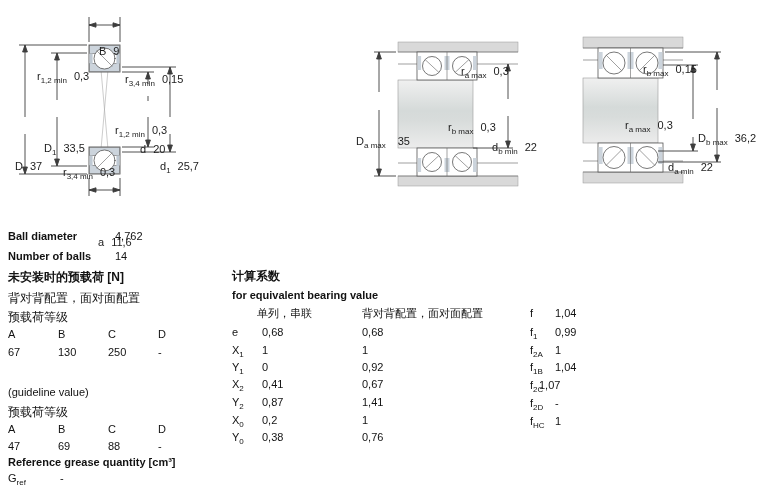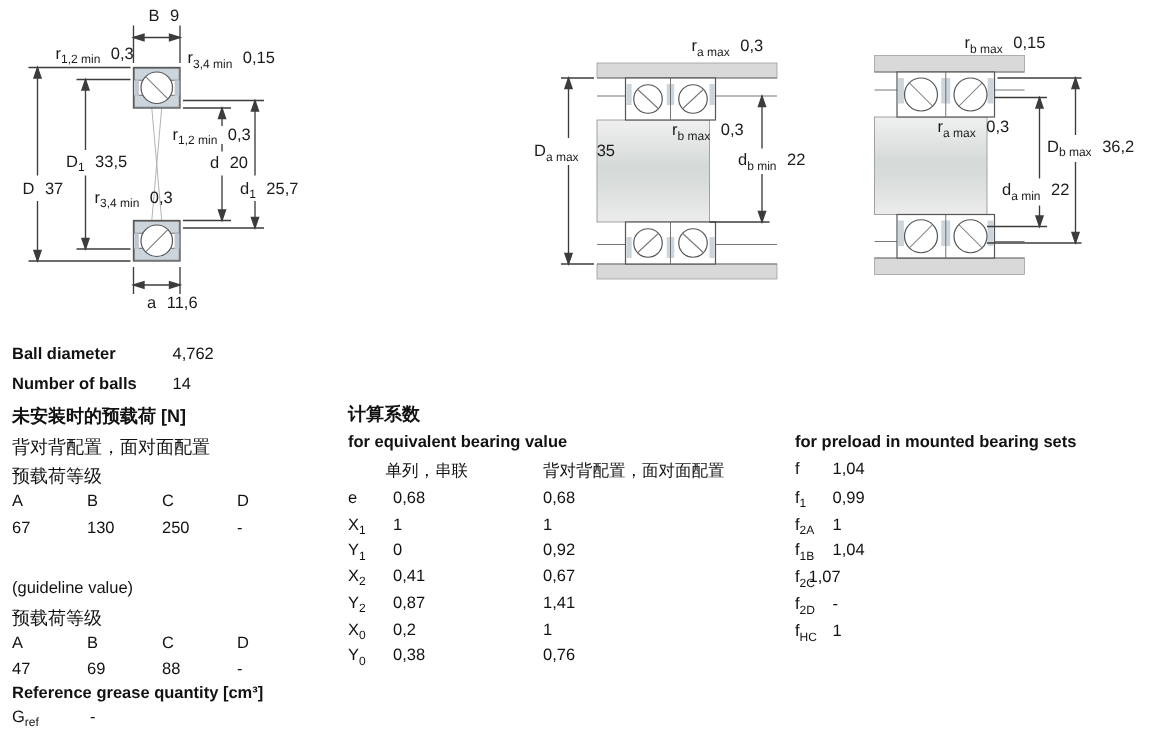--- a/index.html
+++ b/index.html
@@ -1,19 +1,19 @@
 <!DOCTYPE html>
 <html><head>
 <meta charset="utf-8">
 <style>
   html,body{margin:0;padding:0;background:#fff;}
   .canvas{position:relative;width:769px;height:494px;background:#ffffff;
           font-family:"Liberation Sans",sans-serif;color:#121212;overflow:hidden;}
   .drawing{position:absolute;left:0;top:0;}
-  .dim{position:absolute;font-size:11px;white-space:nowrap;color:#1c1c1c;}
+  .dim{position:absolute;font-size:11px;white-space:nowrap;color:#1c1c1c;margin-top:40px;}
   .dim sub{font-size:8px;}
   .dim .v{margin-left:7px;}
   .txt{position:absolute;font-size:11px;white-space:nowrap;}
   .b{font-weight:bold;}
   .cn{font-size:12px;}
   .trow{position:absolute;font-size:11px;height:16px;white-space:nowrap;}
   .trow>span{position:absolute;top:0;white-space:nowrap;}
   sub{font-size:8px;}
 </style>
 </head>
@@ -327,21 +327,20 @@
     <span style="left:0"><span>X</span><sub>0</sub></span>
     <span style="left:30px">0,2</span>
       <span style="left:130px">1</span>
   </div>
   <div class="trow" style="left:232px;top:431px">
     <span style="left:0"><span>Y</span><sub>0</sub></span>
     <span style="left:30px">0,38</span>
       <span style="left:130px">0,76</span>
   </div>
 
-  <div class="txt b" style="left:530px;top:289px">for preload in mounted bearing sets</div>
   <div class="trow" style="left:530px;top:307px">
     <span style="left:0"><span>f</span><sub></sub></span>
     <span style="left:25px">1,04</span>
   </div>
   <div class="trow" style="left:530px;top:326px">
     <span style="left:0"><span>f</span><sub>1</sub></span>
     <span style="left:25px">0,99</span>
   </div>
   <div class="trow" style="left:530px;top:344px">
     <span style="left:0"><span>f</span><sub>2A</sub></span>

